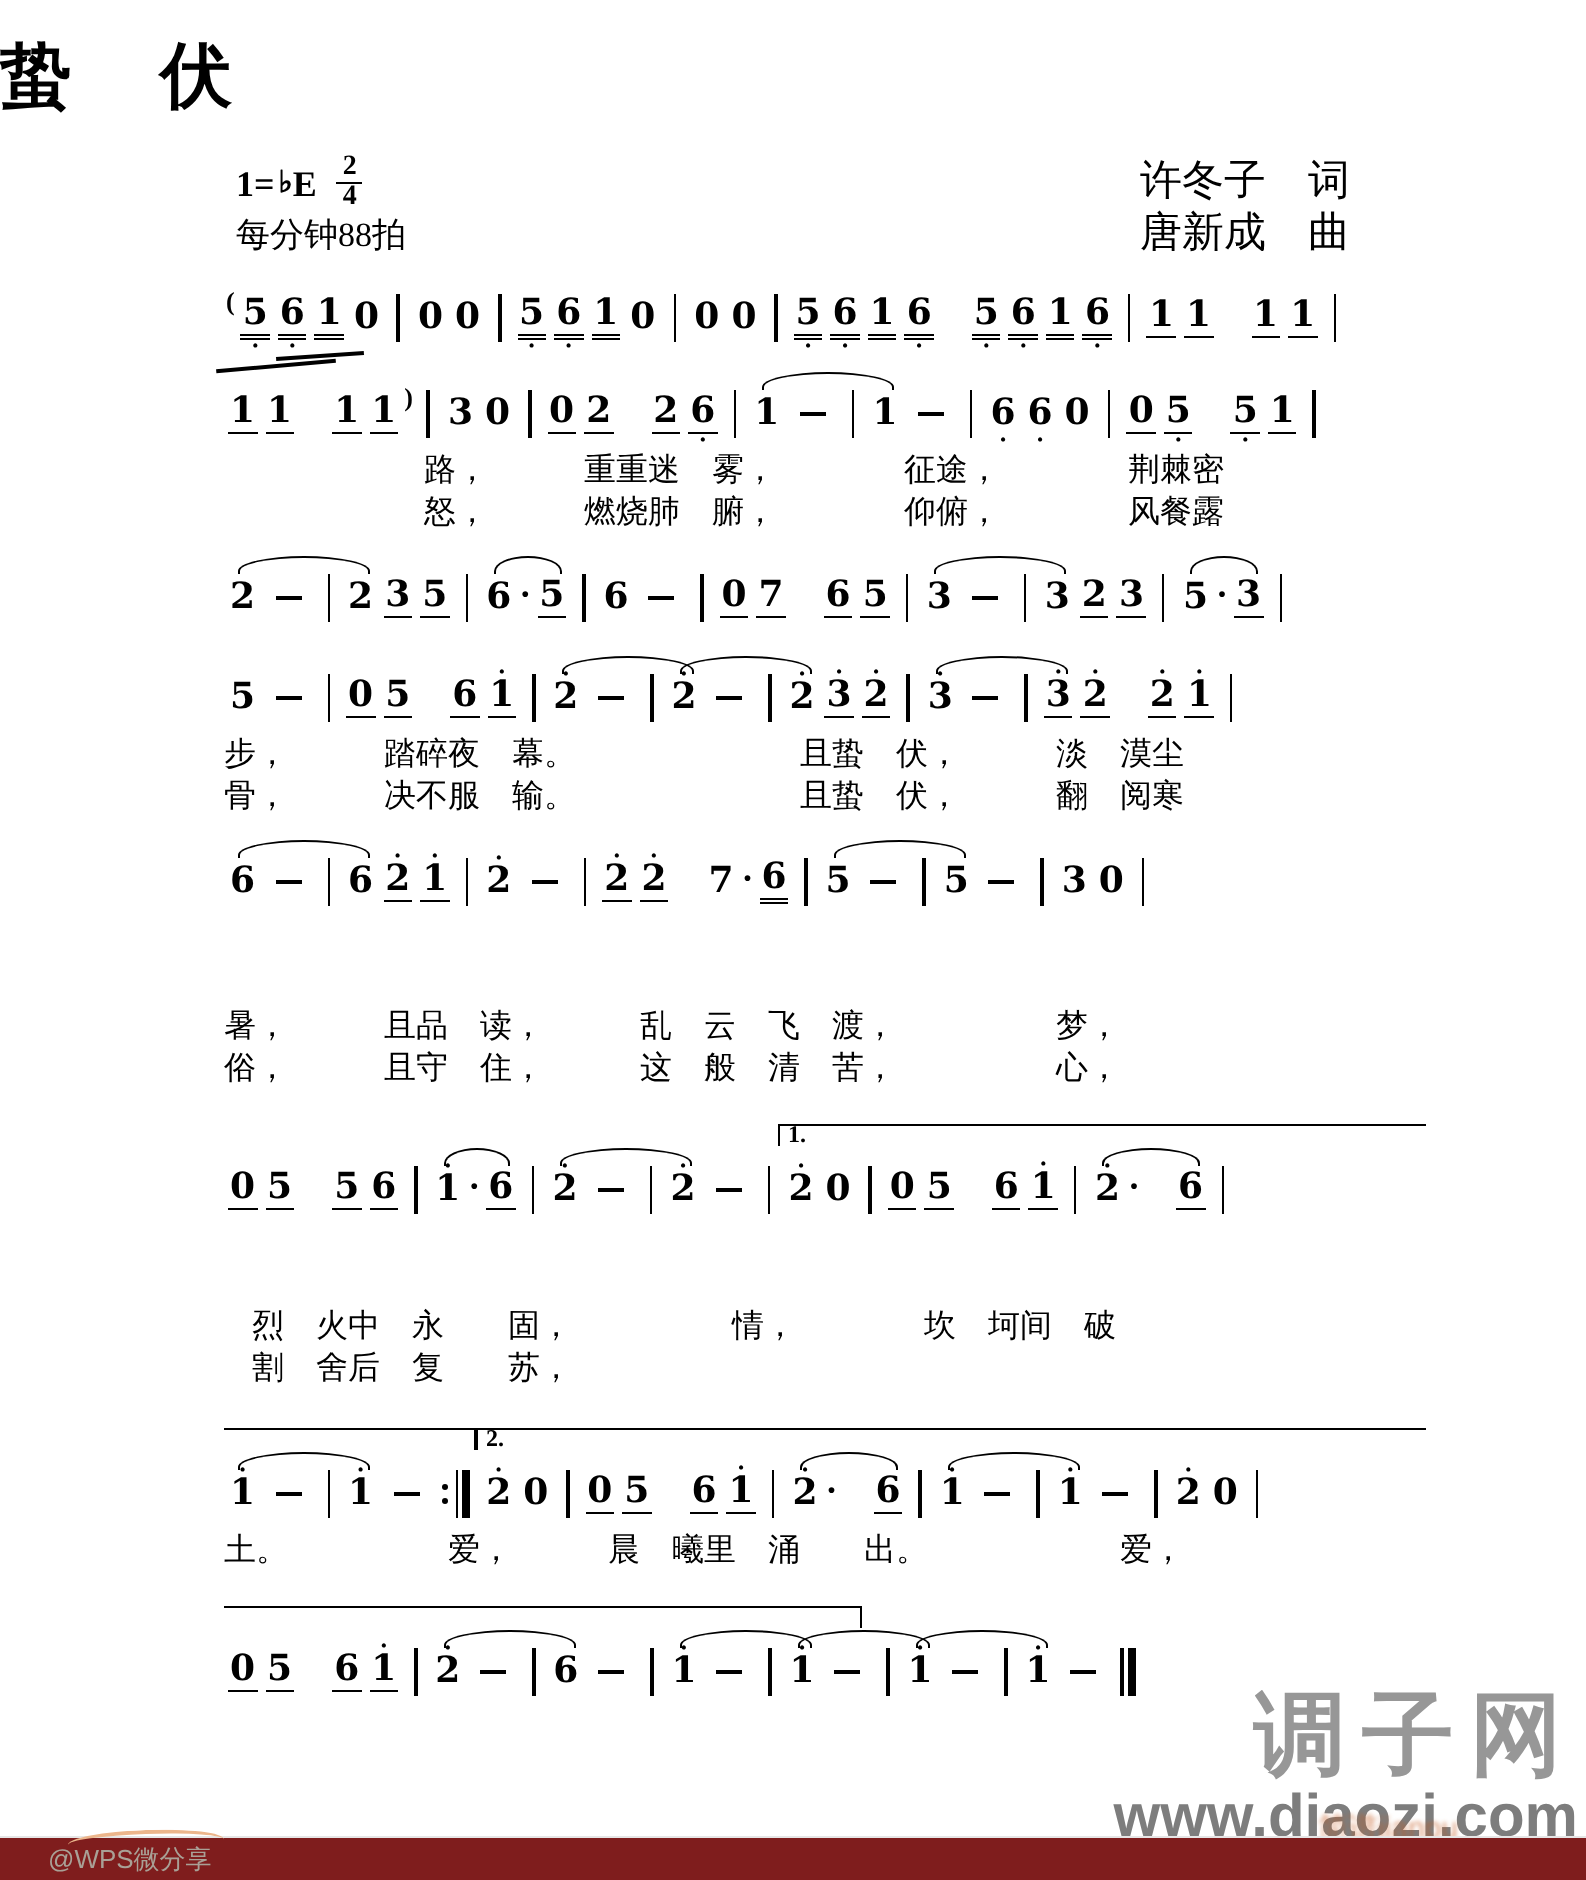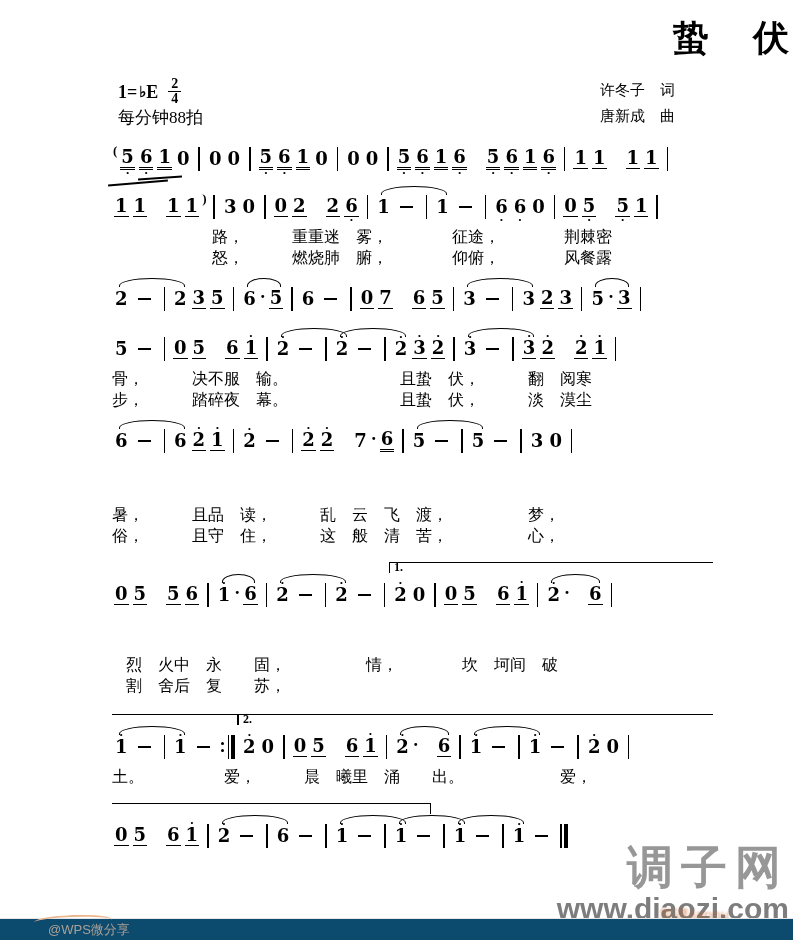--- a/index.html
+++ b/index.html
@@ -7,41 +7,41 @@
     position:relative;
     width:793px;height:940px;
     margin:0 auto;
     background:#ffffff;
     font-family:"Liberation Serif",serif;
     color:#000;
     overflow:hidden;
   }
   
   .title{
-    text-align:right;
+    text-align:left;
     font-size:36px;
     font-weight:bold;
     letter-spacing:4px;
     margin:14px 0 4px 0;
     white-space:pre;
   }
   .meta-row{
     display:flex;
     justify-content:space-between;
     align-items:flex-start;
     margin:14px 118px 0 118px;
     font-size:17px;
   }
   .key-block{line-height:24px;}
   .key-line{display:flex;align-items:center;font-weight:bold;font-size:18px;}
   .flat{font-size:15px;vertical-align:super;margin-left:2px;}
   .frac{display:inline-flex;flex-direction:column;align-items:center;margin-left:10px;line-height:1;font-size:14px;}
   .frac i{font-style:normal;font-weight:bold;padding:0 3px;}
   .frac i:first-child{border-bottom:1px solid #000;}
-  .credits{text-align:right;line-height:26px;font-size:15px;}
+  .credits{text-align:right;line-height:26px;font-size:21px;}
   
   .score{margin:10px 0 0 112px;width:600px;}
   .system{position:relative;}
   .notesrow{
     position:relative;
     display:flex;
     align-items:center;
     height:38px;
   }
   .note{display:inline-flex;flex-direction:column;align-items:center;margin:0 2px;line-height:1;}
@@ -72,21 +72,21 @@
   .volta.vstart{border-left:1.5px solid #000;}
   .volta.vend{border-right:1.5px solid #000;}
   .voltalabel{position:absolute;left:4px;top:-1px;font-size:12px;font-weight:bold;line-height:10px;}
   .slantwrap{position:absolute;top:-13px;left:-4px;width:90px;height:12px;}
   .sl{position:absolute;height:2px;background:#000;}
   .sl1{width:60px;left:0;top:7px;transform:rotate(-5deg);}
   .sl2{width:44px;left:30px;top:2px;transform:rotate(-4deg);}
   .lyric{
     font-size:16px;line-height:21px;
     white-space:pre;
-    font-family:Liberation Serif, serif;
+    font-family:Liberation Mono, monospace;
   }
   
   .credit-lines{
     margin:46px 0 0 300px;
     font-size:15px;font-weight:bold;line-height:20px;
     position:relative;z-index:2;
   }
   .watermark{
     position:absolute;right:4px;bottom:16px;
     text-align:right;z-index:1;line-height:1;
@@ -104,24 +104,24 @@
   .wm-sub{
     position:absolute;right:60px;bottom:2px;
     color:#c4591f;opacity:.6;font-size:15px;
     filter:blur(1px);
     font-family:"Liberation Sans",sans-serif;
   }
   .bottom-bar{
     position:absolute;left:0;right:0;bottom:0;height:21px;
     border-top:1px solid #e6e6e6;
     display:flex;align-items:center;
-    padding-left:48px;
+    padding-left:24px;
     color:#a9a096;font-size:13px;
     font-family:"Liberation Sans",sans-serif;
-    background:#0c4a6e;z-index:3;
+    background:#7f1d1d;z-index:3;
   }
   .swoosh{
     position:absolute;left:34px;top:-4px;
     width:78px;height:10px;
     border-top:2px solid #ecb68c;
     border-radius:50%;
     transform:rotate(-2deg);
   }
 </style>
 </head>
@@ -597,22 +597,22 @@
           <span class="note">
             <span class="hid">·</span>
             <span class="num u1">1</span>
             <span class="lod">&nbsp;</span>
           </span>
           <span class="bar"></span>
           <div class="arc" style="left: 169.25px; width: 63.5px;"></div>
           <div class="arc" style="left: 228.25px; width: 63.5px;"></div>
           <div class="arc" style="left: 356.25px; width: 63.5px;"></div>
         </div>
+        <div class="lyric" style="padding-left: 0px;">步，　　　踏碎夜　幕。　　　　　　　且蛰　伏，　　　淡　漠尘</div>
         <div class="lyric" style="padding-left: 0px;">骨，　　　决不服　输。　　　　　　　且蛰　伏，　　　翻　阅寒</div>
-        <div class="lyric" style="padding-left: 0px;">步，　　　踏碎夜　幕。　　　　　　　且蛰　伏，　　　淡　漠尘</div>
       </div>
       <div class="system" style="margin-top: 12px;">
         <div class="notesrow">
           <span class="note">
             <span class="hid">&nbsp;</span>
             <span class="num">6</span>
             <span class="lod">&nbsp;</span>
           </span>
           <span class="dash"></span>
           <span class="bar"></span>

